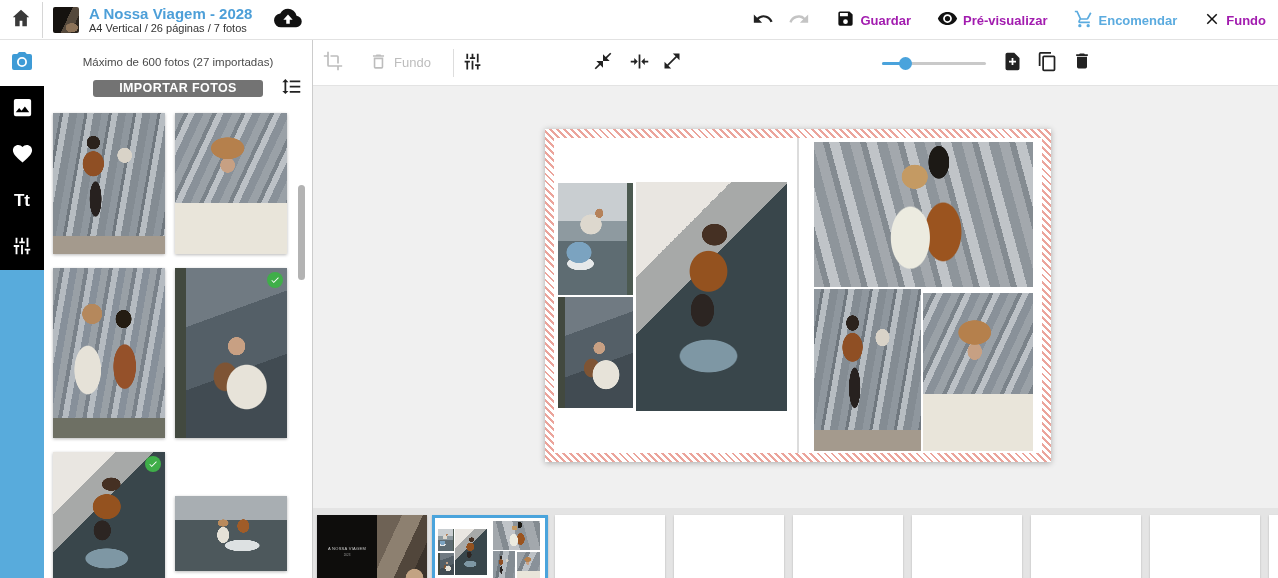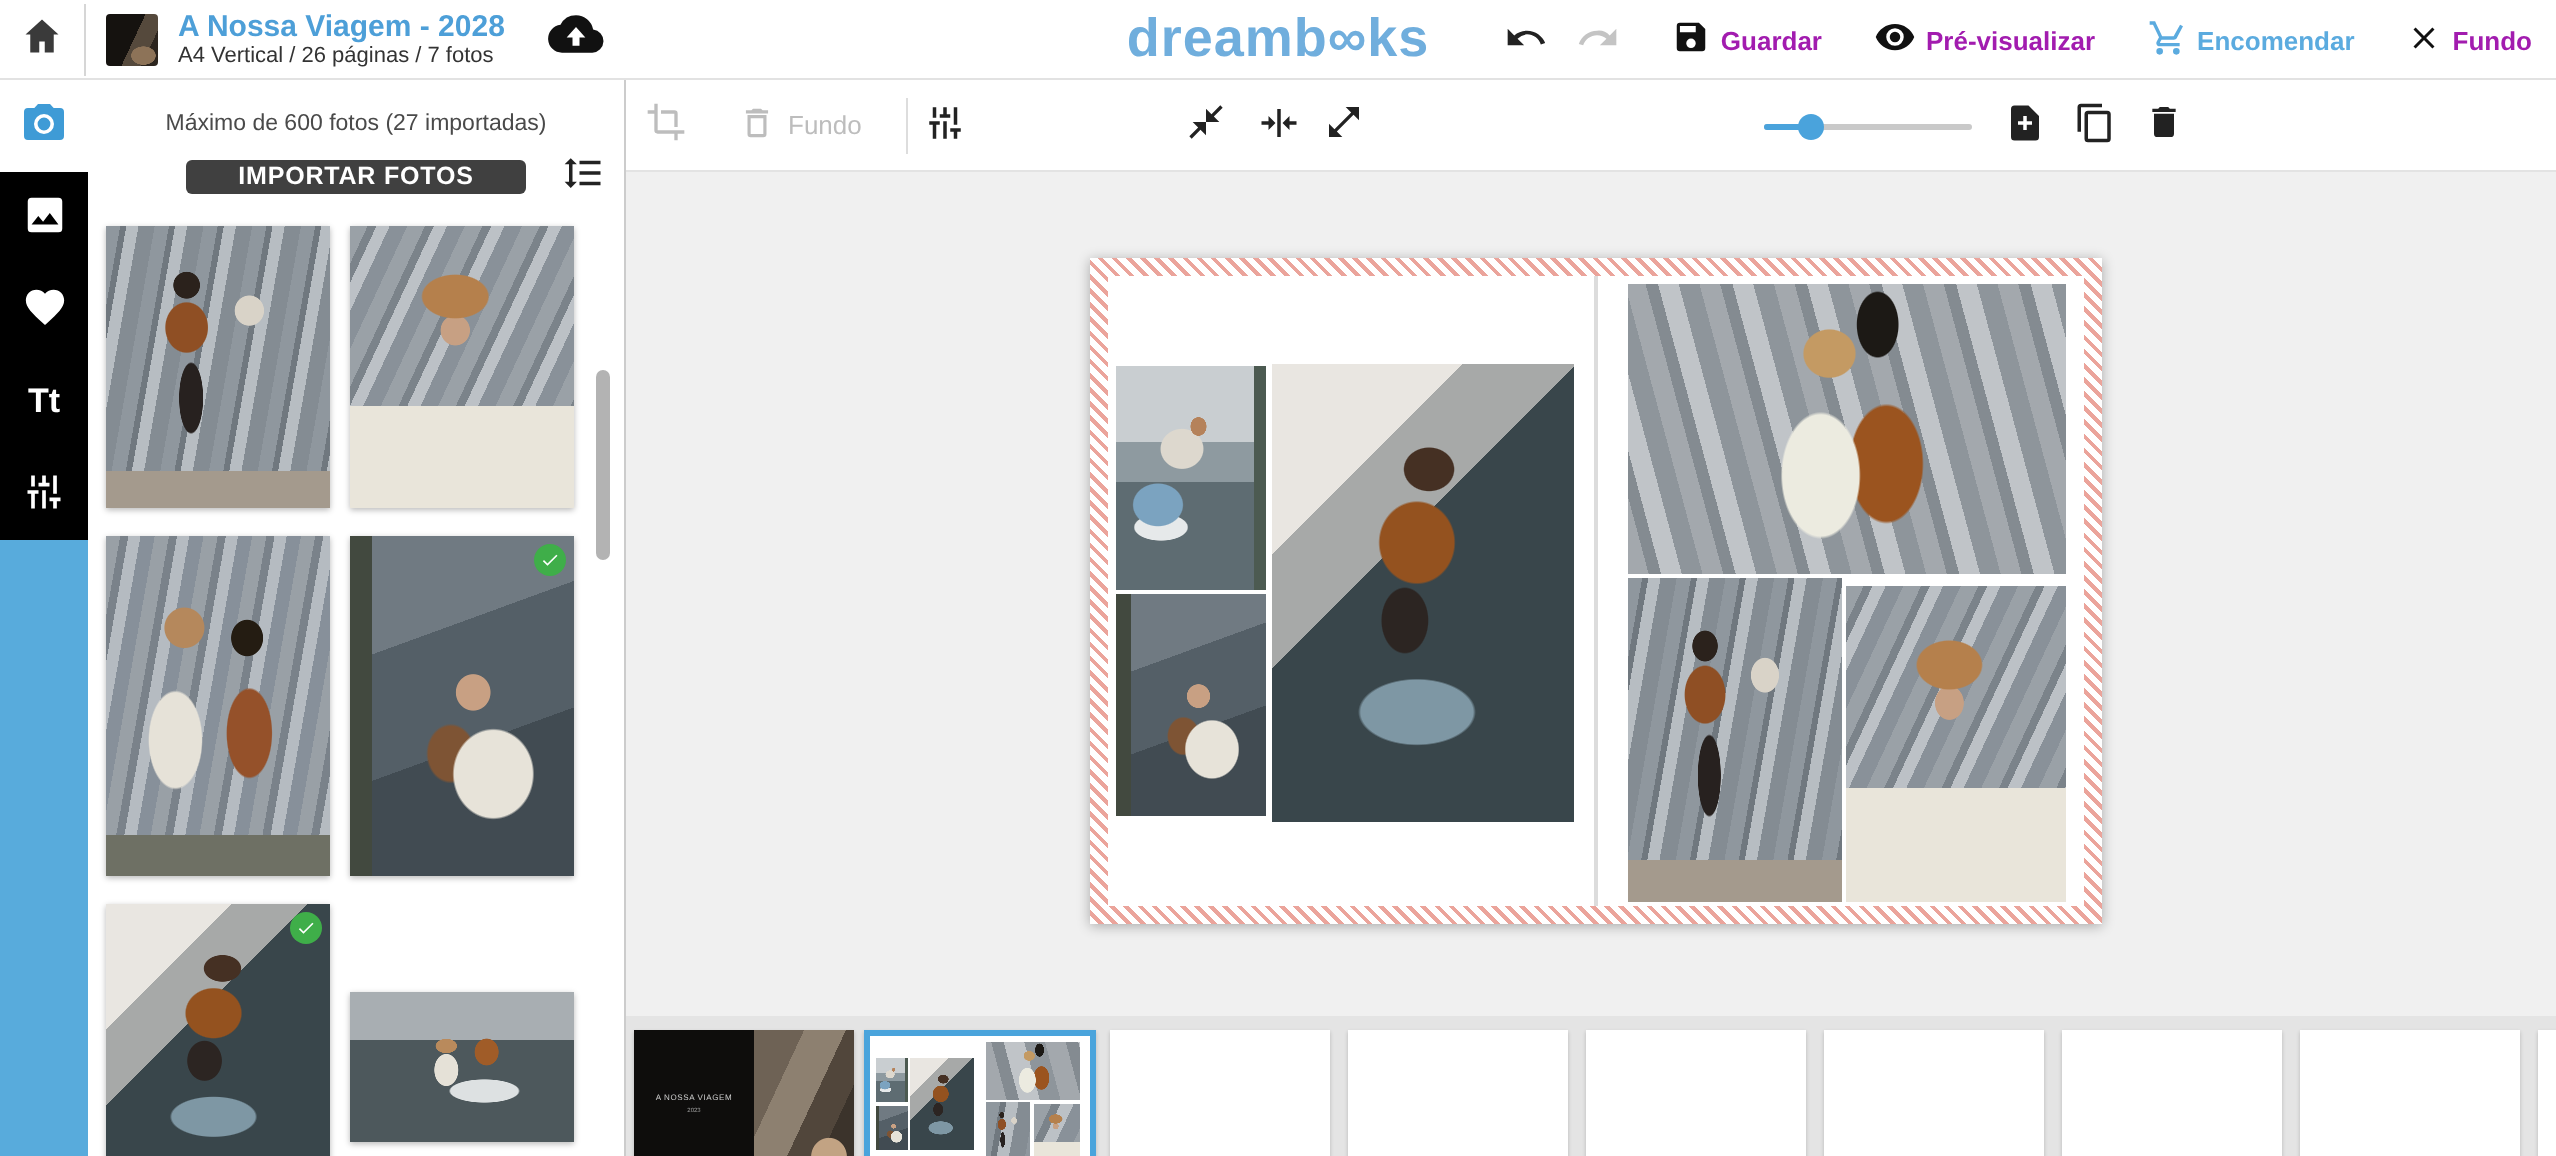--- a/index.html
+++ b/index.html
@@ -39,21 +39,21 @@
   .rail-tab.active { background:#fff; color:#3e9bd6; }
   .rail-rest { flex:1; background:#58abdc; display:flex; flex-direction:column; }
   .rail-rest .rail-tab { background:#000000; color:#fff; }
   .tt-glyph { font-size:17px; font-weight:bold; color:#fff; letter-spacing:0; }
 
   
   #photos-panel { width:269px; flex:0 0 269px; background:#fff; border-right:1px solid #ccc;
                   position:relative; overflow:hidden; }
   .limit-label { margin-top:16px; text-align:center; font-size:11.5px; color:#4a4a4a; }
   .import-row { display:flex; align-items:center; margin:8px 10px 0 9px; }
-  .import-btn { flex:0 0 170px; margin-left:40px; height:17px; background:#404040; color:#fff;
+  .import-btn { flex:0 0 170px; margin-left:40px; height:17px; background:#737373; color:#fff;
                 border:none; border-radius:3px; font-family:"Liberation Sans",sans-serif;
                 font-size:12.5px; font-weight:bold; letter-spacing:.4px; cursor:pointer; }
   .sort-btn { margin-left:auto; color:#222; }
   .thumb-cols { display:flex; gap:10px; padding:13px 0 0 9px; }
   .thumb-col { display:flex; flex-direction:column; gap:14px; width:112px; }
   .p-thumb { width:112px; box-shadow:0 1px 3px rgba(0,0,0,.28); position:relative; cursor:pointer; }
   .h141 { height:141px; } .h170 { height:170px; } .h140 { height:140px; }
   .p-thumb.landscape { height:75px; margin-top:44px; }
   .used-badge { position:absolute; top:4px; right:4px; width:16px; height:16px; border-radius:50%;
                 background:#3fae49; display:flex; align-items:center; justify-content:center; }
@@ -177,21 +177,20 @@
         <div class="doc-subtitle">A4 Vertical / 26 páginas / 7 fotos</div>
       </div>
       <span class="cloud-wrap">
         <svg width="28" height="28" viewBox="0 0 24 24" fill="#111">
             <path d="M19.35 10.04A7.49 7.49 0 0012 4a7.48 7.48 0 00-6.64 4.04A6 6 0 006 20h13a5 5 0 00.35-9.96z"></path>
             <path fill="#fff" d="M12 9l4 4.5h-2.5V17h-3v-3.5H8z"></path>
           </svg>
       </span>
     </div>
 
-    <div id="logo">dreamb∞ks</div>
 
     <div class="h-right">
       <button class="icon-btn undo-btn">
         <span>
           <svg width="22" height="22" viewBox="0 0 24 24" fill="currentColor">
               <path d="M12.5 8c-2.65 0-5.05.99-6.9 2.6L2 7v9h9l-3.62-3.62A8.15 8.15 0 0112.5 10c3.54 0 6.55 2.31 7.6 5.5l2.37-.78C21.08 11.03 17.15 8 12.5 8z"></path>
             </svg>
         </span>
       </button>
       <button class="icon-btn redo-btn">

